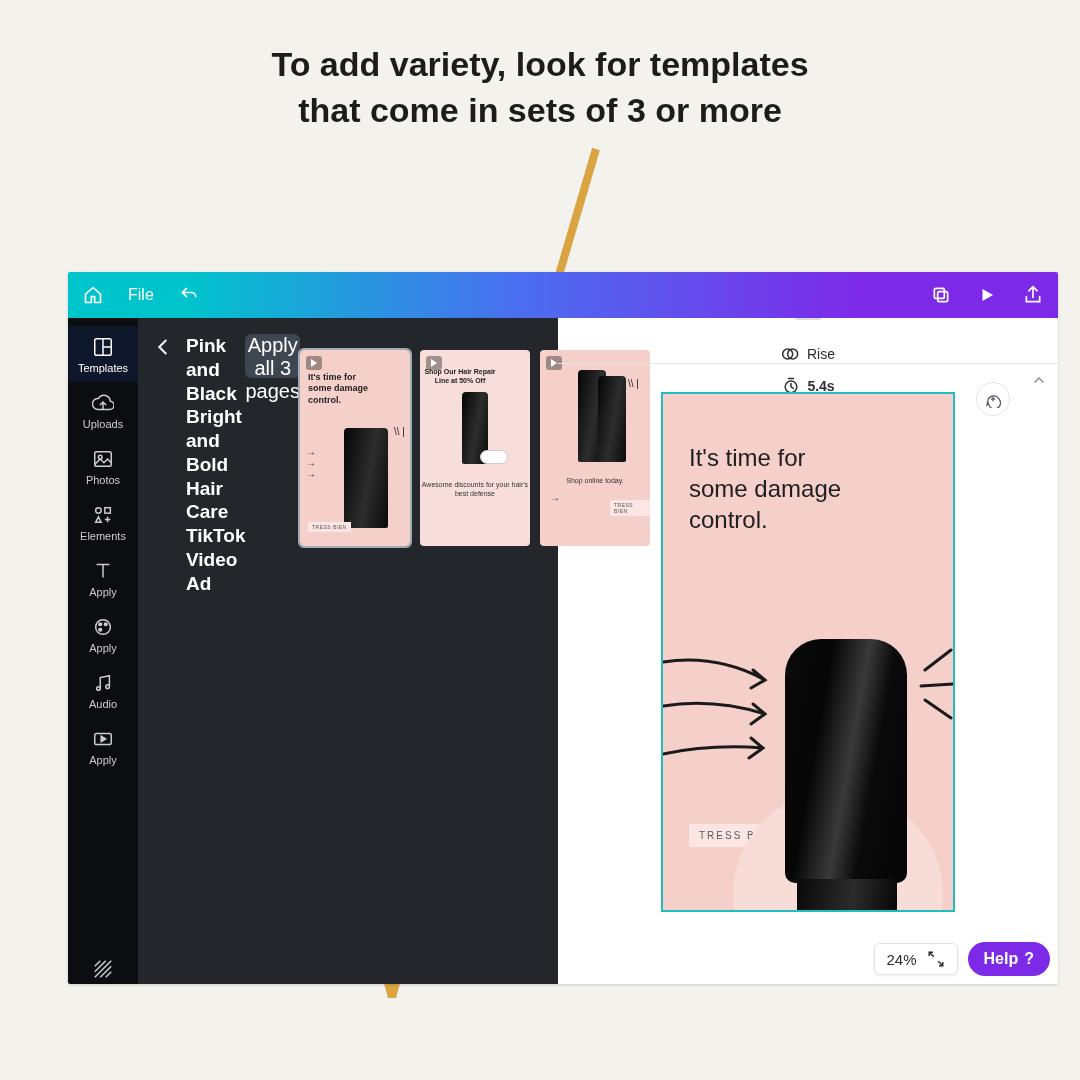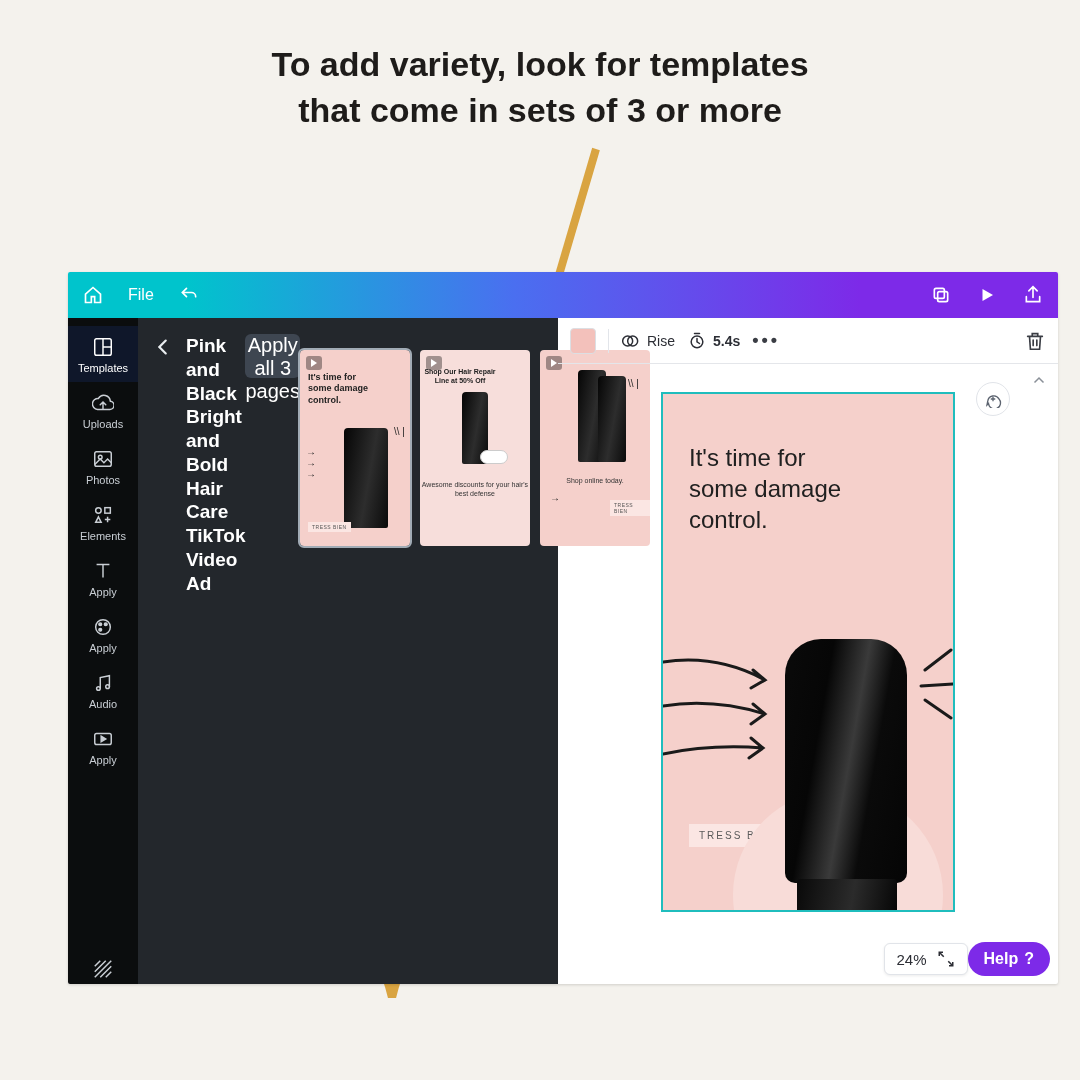--- a/index.html
+++ b/index.html
@@ -90,21 +90,21 @@
   .thumb-subtext{position:absolute;left:0;right:0;top:130px;text-align:center;font-size:7px;color:#333;line-height:1.3;}
   .mini-tube{position:absolute;background:linear-gradient(100deg,#050505,#2d2d2d 55%,#0a0a0a);border-radius:4px 4px 2px 2px;}
   .mini-pot{position:absolute;background:#fff;border-radius:50%;border:1px solid #ccc;}
   .mini-badge{position:absolute;top:172px;background:var(--pink-light);font-size:5px;padding:2px 4px;letter-spacing:.5px;color:#555;}
   .mini-arrows{position:absolute;font-size:10px;color:#222;}
 
   
   .canvas-area{flex:1;display:flex;flex-direction:column;position:relative;}
   .canvas-toolbar{
     height:46px;border-bottom:1px solid #e4e6ea;display:flex;align-items:center;
-    padding:0 12px;gap:12px;color:#2c2e35;font-size:14px;
+    padding:0 12px;gap:12px;color:#2c2e35;font-size:14px;flex-direction:column;
   }
   .swatch{width:26px;height:26px;border-radius:4px;background:#f3c1bb;border:1px solid #dcdfe3;}
   .sep{width:1px;height:24px;background:#e2e5ea;}
   .motion-pill{display:flex;align-items:center;gap:6px;font-weight:500;}
   .clock-pill{display:flex;align-items:center;gap:6px;font-weight:700;}
   .more-dots{letter-spacing:3px;font-weight:700;font-size:18px;color:#3a3d44;}
   .canvas-toolbar .spacer{flex:1;}
   .trash{width:22px;height:22px;color:#3a3d44;}
 
   .canvas-scroll{flex:1;position:relative;display:flex;align-items:flex-start;justify-content:center;padding-top:28px;overflow:hidden;}
@@ -115,21 +115,21 @@
   .page-headline{position:absolute;left:26px;top:48px;font-size:24px;line-height:1.3;color:#202020;font-weight:400;}
   .tube{position:absolute;left:120px;top:245px;width:128px;height:282px;}
   .tube-body{position:absolute;left:2px;top:0;width:122px;height:244px;border-radius:36px 36px 10px 10px;
     background:linear-gradient(100deg,#0a0a0a 0%,#060606 30%,#3a3a3a 52%,#0a0a0a 68%,#050505 100%);}
   .tube-cap{position:absolute;left:14px;top:240px;width:100px;height:40px;border-radius:4px;
     background:linear-gradient(100deg,#090909,#2b2b2b 55%,#050505);}
   .page-badge{position:absolute;left:26px;top:430px;background:var(--pink-light);font-size:10px;letter-spacing:2px;padding:6px 10px;color:#5a5a5a;}
   .doodle{position:absolute;color:#1a1a1a;}
 
   .bottom-right{
-    position:absolute;right:8px;bottom:8px;display:flex;align-items:center;
+    position:absolute;right:8px;bottom:8px;display:flex;align-items:center;gap:10px;
   }
   .zoom-widget{
     display:flex;align-items:center;gap:10px;background:#fff;border:1px solid #e1e4e9;border-radius:6px;
     padding:6px 12px;font-size:15px;color:#2c2e35;font-weight:500;box-shadow:0 1px 3px rgba(0,0,0,.08);
   }
   .help-pill{
     background:var(--canva-purple);color:#fff;border:none;border-radius:18px;padding:8px 16px;
     font-size:16px;font-weight:600;display:flex;align-items:center;gap:6px;
   }
   .scroll-up-caret{

